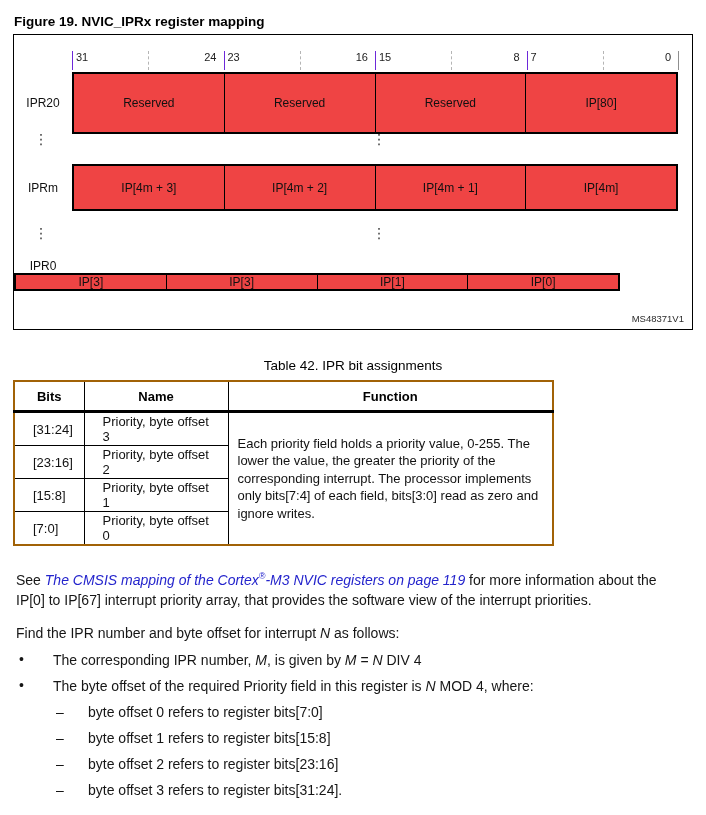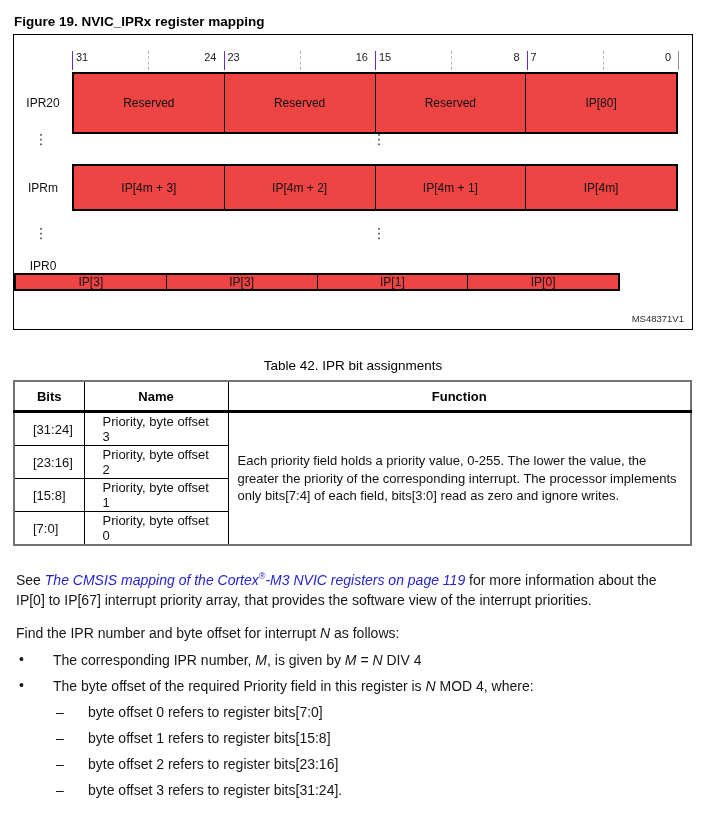--- a/index.html
+++ b/index.html
@@ -99,23 +99,23 @@
   .tbl-title {
     margin: 28px 14px 7px 14px;
     text-align: center;
     font-weight: normal;
     font-size: 13.5px;
     color: #000;
   }
   table.ipr {
     border-collapse: collapse;
     margin: 0 13px;
-    width: 679px;
+    width: 541px;
     table-layout: fixed;
-    border: 2px solid #737373;
+    border: 2px solid #a16207;
   }
   table.ipr col.c-bits { width: 70px; }
   table.ipr col.c-name { width: 144px; }
   table.ipr th {
     border: 1.5px solid #000;
     border-bottom: 3px solid #000;
     height: 28px;
     font-size: 13px;
     font-weight: bold;
     text-align: center;

